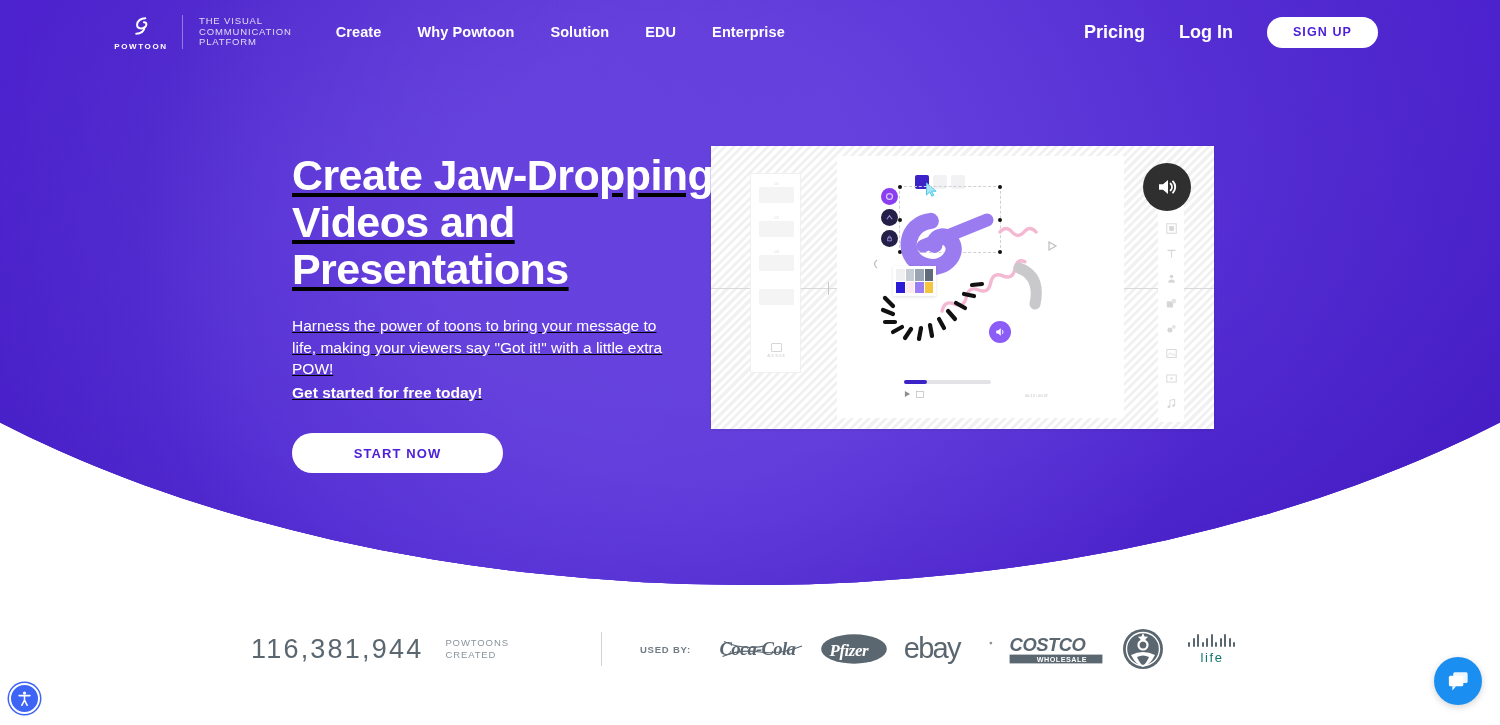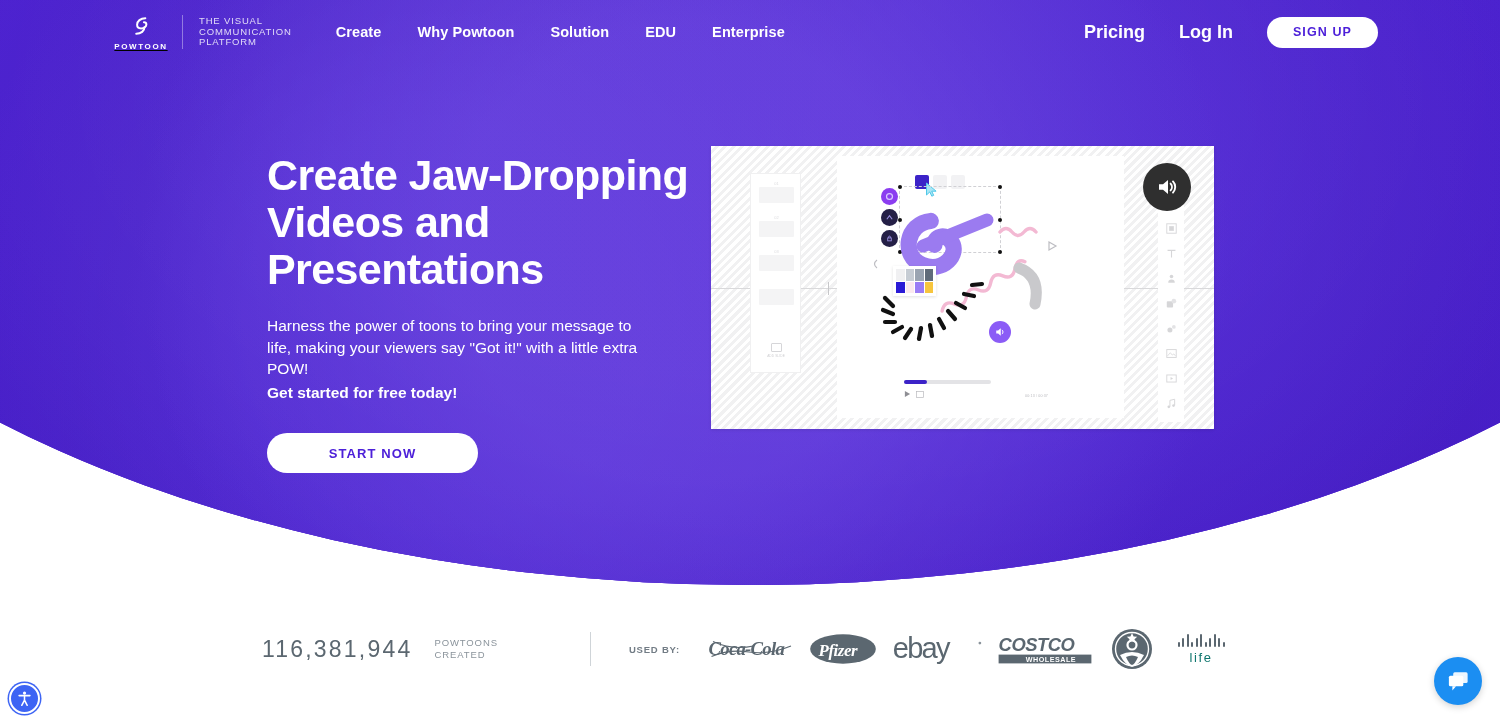--- a/index.html
+++ b/index.html
@@ -38,21 +38,21 @@
     position:absolute; inset:0;
     background: radial-gradient(ellipse at 50% 58%, rgba(255,255,255,.045) 0 30%, rgba(0,0,0,0) 62%);
   }
 
   
   .header {
     position: absolute; left:0; top:0; width:1500px; height:64px;
     display:flex; align-items:center; z-index: 40;
   }
   .logo-wrap { display:flex; align-items:center; margin-left:112px; }
-  .logo-mark { display:flex; flex-direction:column; align-items:center; width:58px;text-decoration:underline; }
+  .logo-mark { display:flex; flex-direction:column; align-items:center; width:58px; }
   .logo-glyph { width:26px; height:26px; }
   .logo-word {
     color:#fff; font-size:8px; letter-spacing:1.6px; font-weight:700;
     margin-top:3px; text-transform:uppercase;
   }
   .logo-divider { width:1px; height:34px; background:rgba(255,255,255,.38); margin:0 16px 0 12px; }
   .logo-tagline {
     color:rgba(255,255,255,.82); font-size:9.5px; line-height:10.5px;
     letter-spacing:.85px; text-transform:uppercase; font-weight:400;
   }
@@ -68,21 +68,21 @@
     color:#ffffff; font-size:18px; font-weight:600; text-decoration:none; white-space:nowrap;
   }
   .btn-signup {
     background:#ffffff; color:#4d20d9; border-radius:22px;
     padding:0 26px; height:31px; display:flex; align-items:center; justify-content:center;
     font-size:12.5px; font-weight:700; letter-spacing:1.1px; border:none; cursor:pointer;
     font-family:"Liberation Sans", sans-serif;
   }
 
   
-  .hero-copy { position:absolute; left:267px; top:152px; width:430px; z-index:30; }
+  .hero-copy { position:absolute; left:292px; top:152px; width:430px; z-index:30;text-decoration:underline; }
   .hero-title {
     color:#ffffff; font-size:43px; line-height:47px; font-weight:700; letter-spacing:-.6px;
   }
   .hero-sub {
     margin-top:22px; color:#ffffff; font-size:15.5px; line-height:21.5px; font-weight:400;
     max-width:372px;
   }
   .hero-sub .bold { font-weight:700; display:block; margin-top:2px; }
   .btn-start {
     margin-top:30px; width:211px; height:40px; background:#fff; color:#4d20d9;
@@ -162,21 +162,21 @@
     position:absolute; right:23px; top:17px; width:48px; height:48px; border-radius:50%;
     background:#2f2f2f; display:flex; align-items:center; justify-content:center; cursor:pointer; z-index:5;
   }
 
   
   .stats {
     position:absolute; left:0; top:614px; width:1500px; height:70px;
     display:flex; align-items:center; justify-content:center; gap:0; z-index:20;
   }
   .stat-num {
-    color:#5b6770; font-size:23px; font-weight:300; letter-spacing:2.2px; white-space:nowrap;
+    color:#5b6770; font-size:27px; font-weight:300; letter-spacing:2.2px; white-space:nowrap;
     font-family:"Liberation Sans", sans-serif;
   }
   .stat-lbl {
     margin-left:22px; color:#8a939b; font-size:9.5px; line-height:12px; letter-spacing:.9px;
     text-transform:uppercase; font-weight:400;
   }
   .stat-sep { width:1px; height:34px; background:#cfd4d8; margin:0 38px 0 92px; }
   .usedby { color:#727c85; font-size:9.5px; letter-spacing:.8px; text-transform:uppercase; font-weight:700; }
   .brands { display:flex; align-items:center; gap:0; margin-left:24px; }
   .brand { display:flex; align-items:center; justify-content:center; color:#0f766e; }

